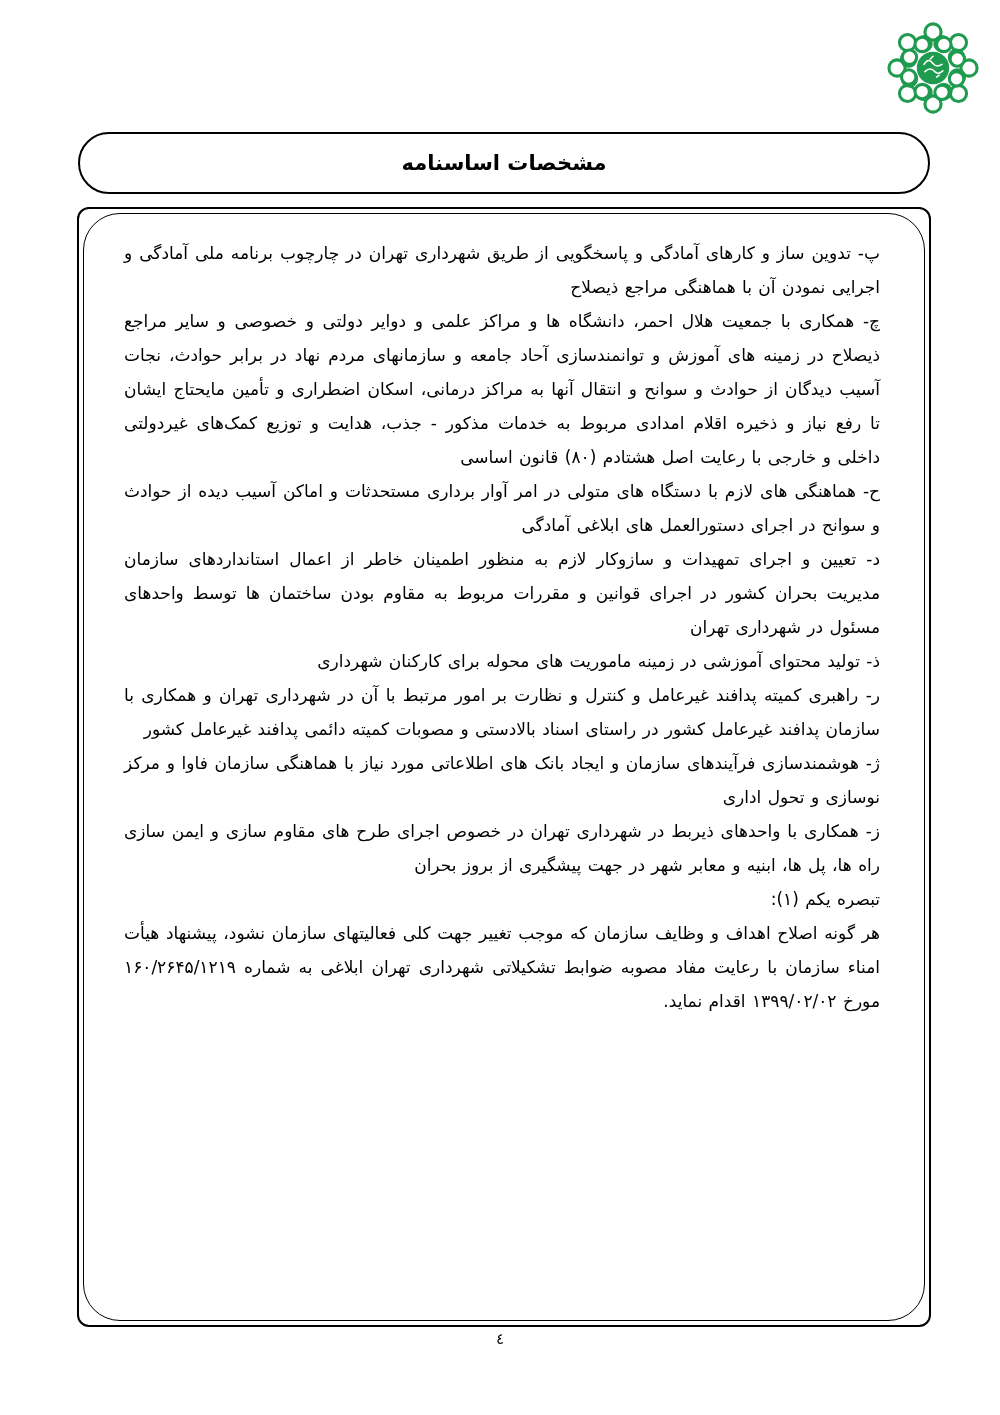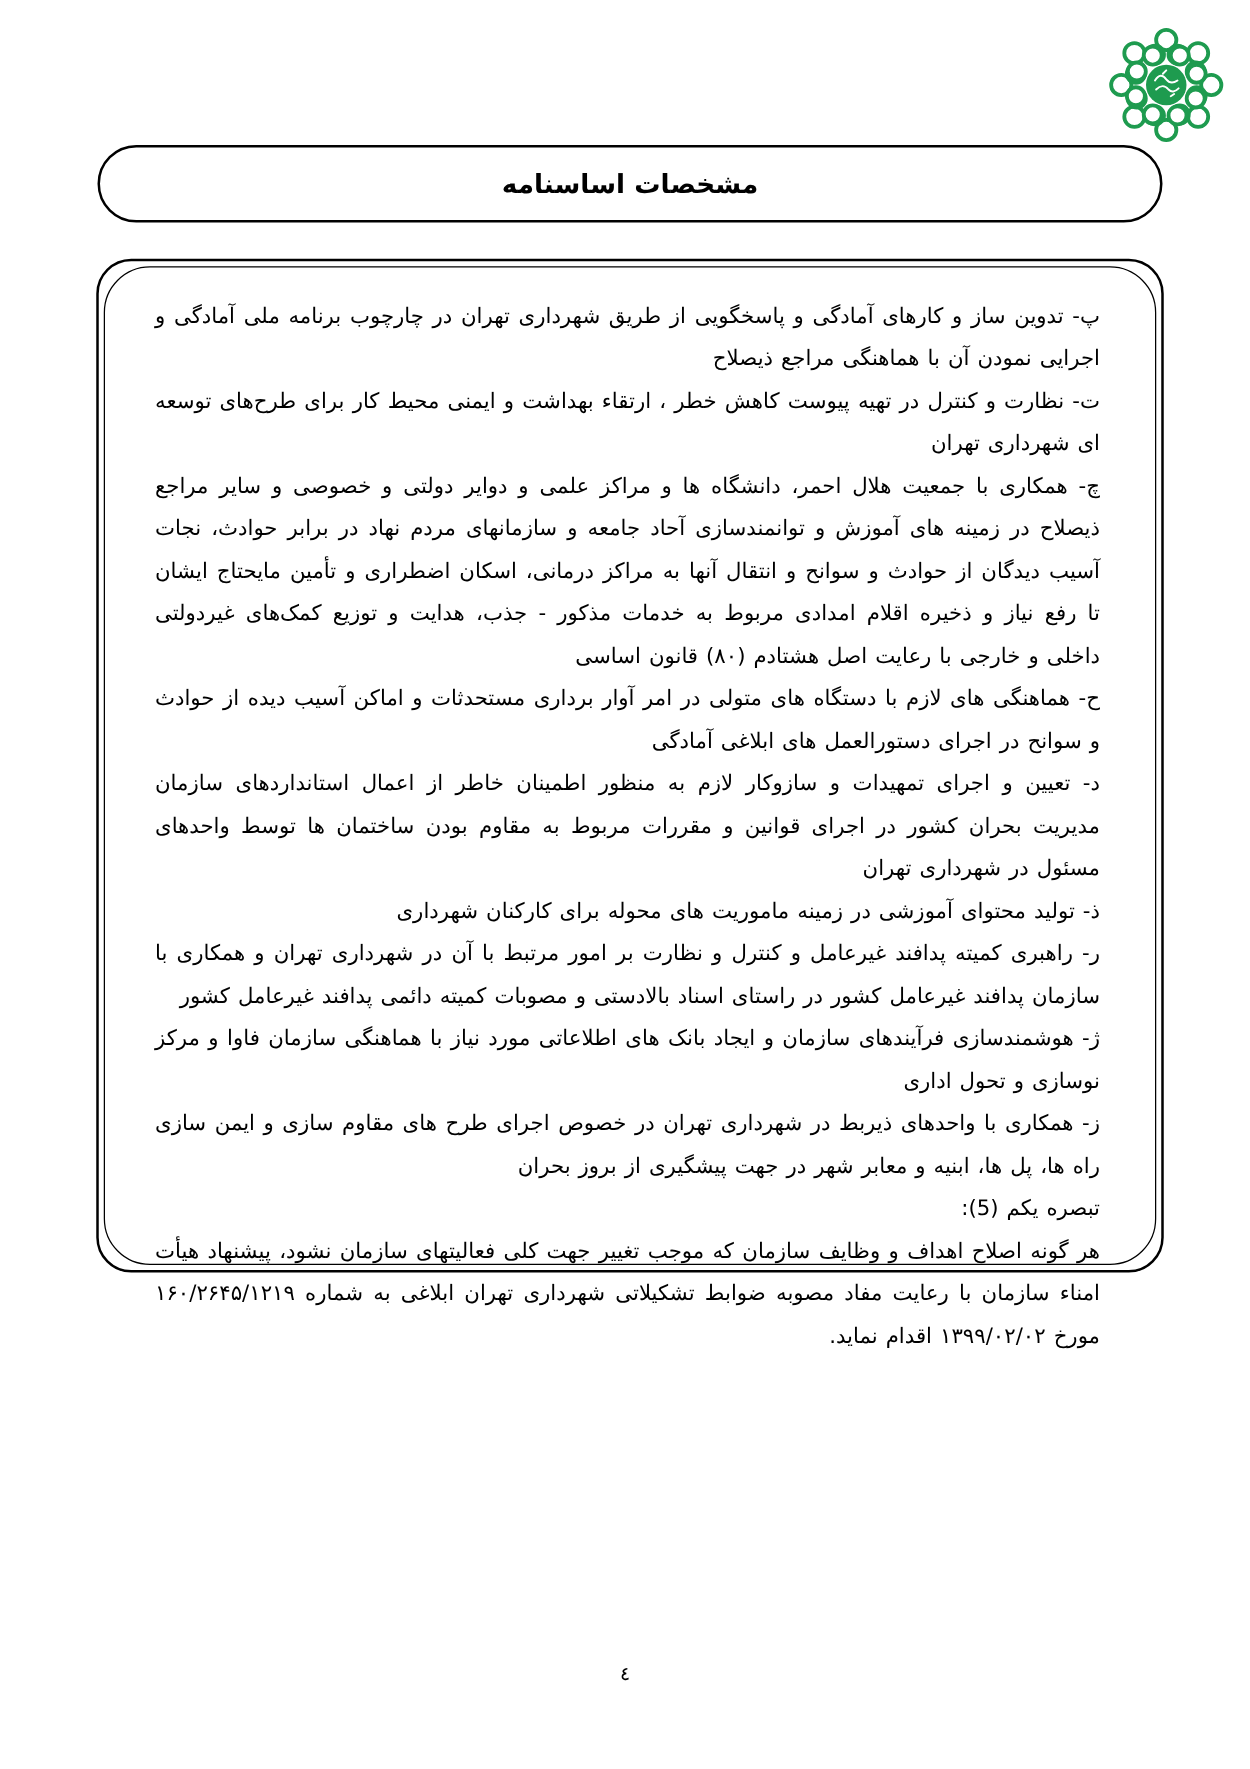--- a/index.html
+++ b/index.html
@@ -18,21 +18,21 @@
   .logo {
     position: absolute;
     top: 14px;
     left: 879px;
     width: 108px;
     height: 108px;
   }
 
   .title-box {
     position: absolute;
-    top: 116px;
+    top: 132px;
     left: 78px;
     width: 852px;
     height: 62px;
     border: 2.5px solid #000;
     border-radius: 32px;
     display: flex;
     align-items: center;
     justify-content: center;
     background: #fff;
   }
@@ -41,23 +41,23 @@
     font-weight: bold;
     direction: rtl;
     letter-spacing: 0;
   }
 
   .main-box {
     position: absolute;
     top: 207px;
     left: 77px;
     width: 854px;
-    height: 811px;
+    height: 1120px;
     border: 2px solid #000;
-    border-radius: 28px;
+    border-radius: 12px;
     background: #fff;
   }
   .main-box-inner {
     position: absolute;
     inset: 4px;
     border: 1.6px solid #000;
     border-radius: 37px;
   }
   .content {
     position: absolute;
@@ -143,29 +143,28 @@
   </div>
 
   <div class="title-box">
     <span class="title">مشخصات اساسنامه</span>
   </div>
 
   <div class="main-box">
     <div class="main-box-inner">
       <div class="content">
         <p class="para">پ- تدوین ساز و کارهای آمادگی و پاسخگویی از طریق شهرداری تهران در چارچوب برنامه ملی آمادگی و اجرایی نمودن آن با هماهنگی مراجع ذیصلاح</p>
-        <p class="para">ت- نظارت و کنترل در تهیه پیوست کاهش خطر ، ارتقاء بهداشت و ایمنی محیط کار برای طرح‌های توسعه ای شهرداری تهران</p>
         <p class="para">چ- همکاری با جمعیت هلال احمر، دانشگاه ها و مراکز علمی و دوایر دولتی و خصوصی و سایر مراجع ذیصلاح در زمینه های آموزش و توانمندسازی آحاد جامعه و سازمانهای مردم نهاد در برابر حوادث، نجات آسیب دیدگان از حوادث و سوانح و انتقال آنها به مراکز درمانی، اسکان اضطراری و تأمین مایحتاج ایشان تا رفع نیاز و ذخیره اقلام امدادی مربوط به خدمات مذکور - جذب، هدایت و توزیع کمک‌های غیردولتی داخلی و خارجی با رعایت اصل هشتادم (۸۰) قانون اساسی</p>
         <p class="para">ح- هماهنگی های لازم با دستگاه های متولی در امر آوار برداری مستحدثات و اماکن آسیب دیده از حوادث و سوانح در اجرای دستورالعمل های ابلاغی آمادگی</p>
         <p class="para">د- تعیین و اجرای تمهیدات و سازوکار لازم به منظور اطمینان خاطر از اعمال استانداردهای سازمان مدیریت بحران کشور در اجرای قوانین و مقررات مربوط به مقاوم بودن ساختمان ها توسط واحدهای مسئول در شهرداری تهران</p>
         <p class="para">ذ- تولید محتوای آموزشی در زمینه ماموریت های محوله برای کارکنان شهرداری</p>
         <p class="para">ر- راهبری کمیته پدافند غیرعامل و کنترل و نظارت بر امور مرتبط با آن در شهرداری تهران و همکاری با سازمان پدافند غیرعامل کشور در راستای اسناد بالادستی و مصوبات کمیته دائمی پدافند غیرعامل کشور</p>
         <p class="para">ژ- هوشمندسازی فرآیندهای سازمان و ایجاد بانک های اطلاعاتی مورد نیاز با هماهنگی سازمان فاوا و مرکز نوسازی و تحول اداری</p>
         <p class="para">ز- همکاری با واحدهای ذیربط در شهرداری تهران در خصوص اجرای طرح های مقاوم سازی و ایمن سازی راه ها، پل ها، ابنیه و معابر شهر در جهت پیشگیری از بروز بحران</p>
-        <p class="para">تبصره یکم (5):</p>
+        <p class="para">تبصره یکم (۱):</p>
         <p class="para">هر گونه اصلاح اهداف و وظایف سازمان که موجب تغییر جهت کلی فعالیتهای سازمان نشود، پیشنهاد هیأت امناء سازمان با رعایت مفاد مصوبه ضوابط تشکیلاتی شهرداری تهران ابلاغی به شماره ۱۶۰/۲۶۴۵/۱۲۱۹ مورخ ۱۳۹۹/۰۲/۰۲ اقدام نماید.</p>
       </div>
     </div>
   </div>
 
   <div class="page-number">٤</div>
 
 </div>
 
 </body></html>

